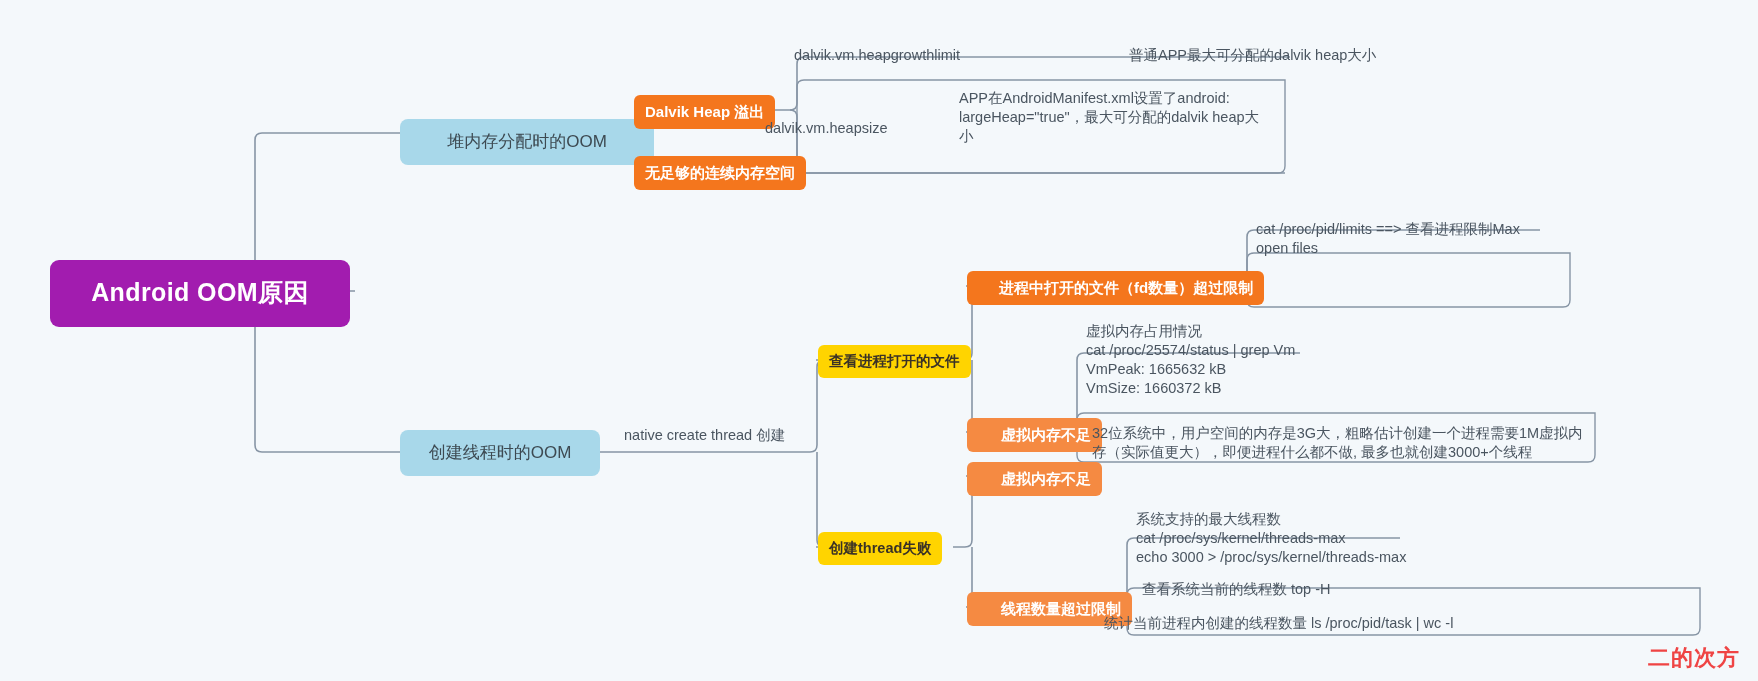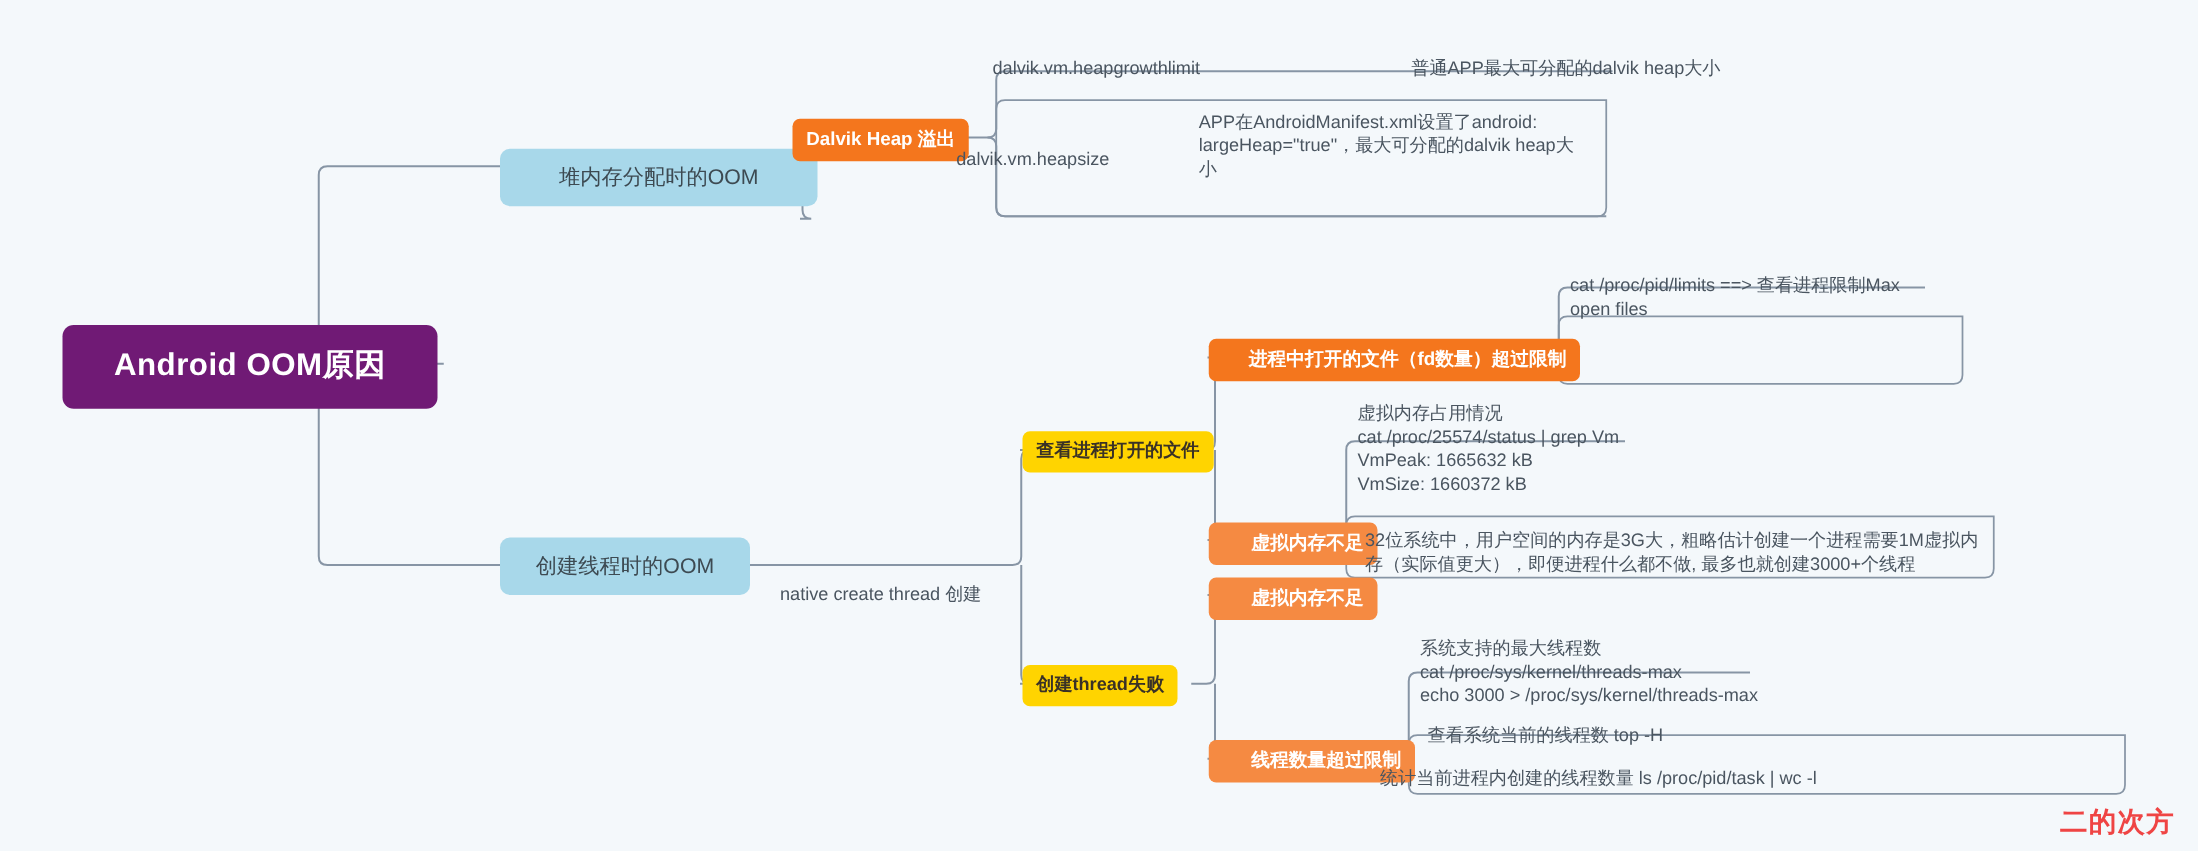--- a/index.html
+++ b/index.html
@@ -30,21 +30,21 @@
   }
   .node {
     position: absolute;
     box-sizing: border-box;
     white-space: pre;
     line-height: 1.32;
   }
 
   
   .root {
-    background: #701a75;
+    background: #a21caf;
     color: #ffffff;
     border-radius: 9px;
     font-size: 25px;
     font-weight: bold;
     letter-spacing: 0.4px;
     padding: 16px 22px 18px 22px;
     text-align: center;
   }
 
   
@@ -149,34 +149,35 @@
       <path d="M 1060 476 L 1060 476"></path>
     </g>
   </svg>
 
   <div class="node root" style="left:50px; top:260px; width:300px;">Android OOM原因</div>
 
   <div class="node blue" style="left:400px; top:119px; width:254px;">堆内存分配时的OOM</div>
 
   <div class="node orange" style="left:634px; top:95px;">Dalvik Heap 溢出</div>
 
+  <div class="node orange" style="left:634px; top:156px;">无足够的连续内存空间</div>
 
   <div class="node plain" style="left:790px; top:44px;">dalvik.vm.heapgrowthlimit</div>
 
   <div class="node plain" style="left:1125px; top:44px;">普通APP最大可分配的dalvik heap大小</div>
 
   <div class="node plain" style="left:761px; top:117px;">dalvik.vm.heapsize</div>
 
   <div class="node plain multi" style="left:955px; top:87px; width:330px;">APP在AndroidManifest.xml设置了android:
 largeHeap="true"，最大可分配的dalvik heap大
 小</div>
 
   <div class="node blue" style="left:400px; top:430px; width:200px;">创建线程时的OOM</div>
 
-  <div class="node plain" style="left:620px; top:424px;margin-top:41px;">native create thread 创建</div>
+  <div class="node plain" style="left:620px; top:424px;">native create thread 创建</div>
 
   <div class="node yellow" style="left:818px; top:345px;">查看进程打开的文件</div>
 
   <div class="node orange" style="left:967px; top:271px;padding-left:32px;">进程中打开的文件（fd数量）超过限制</div>
 
   <div class="node plain multi" style="left:1252px; top:218px; width:320px;">cat /proc/pid/limits ==&gt; 查看进程限制Max
 open files</div>
 
 
   <div class="node orange orange-soft" style="left:967px; top:418px;">虚拟内存不足</div>

